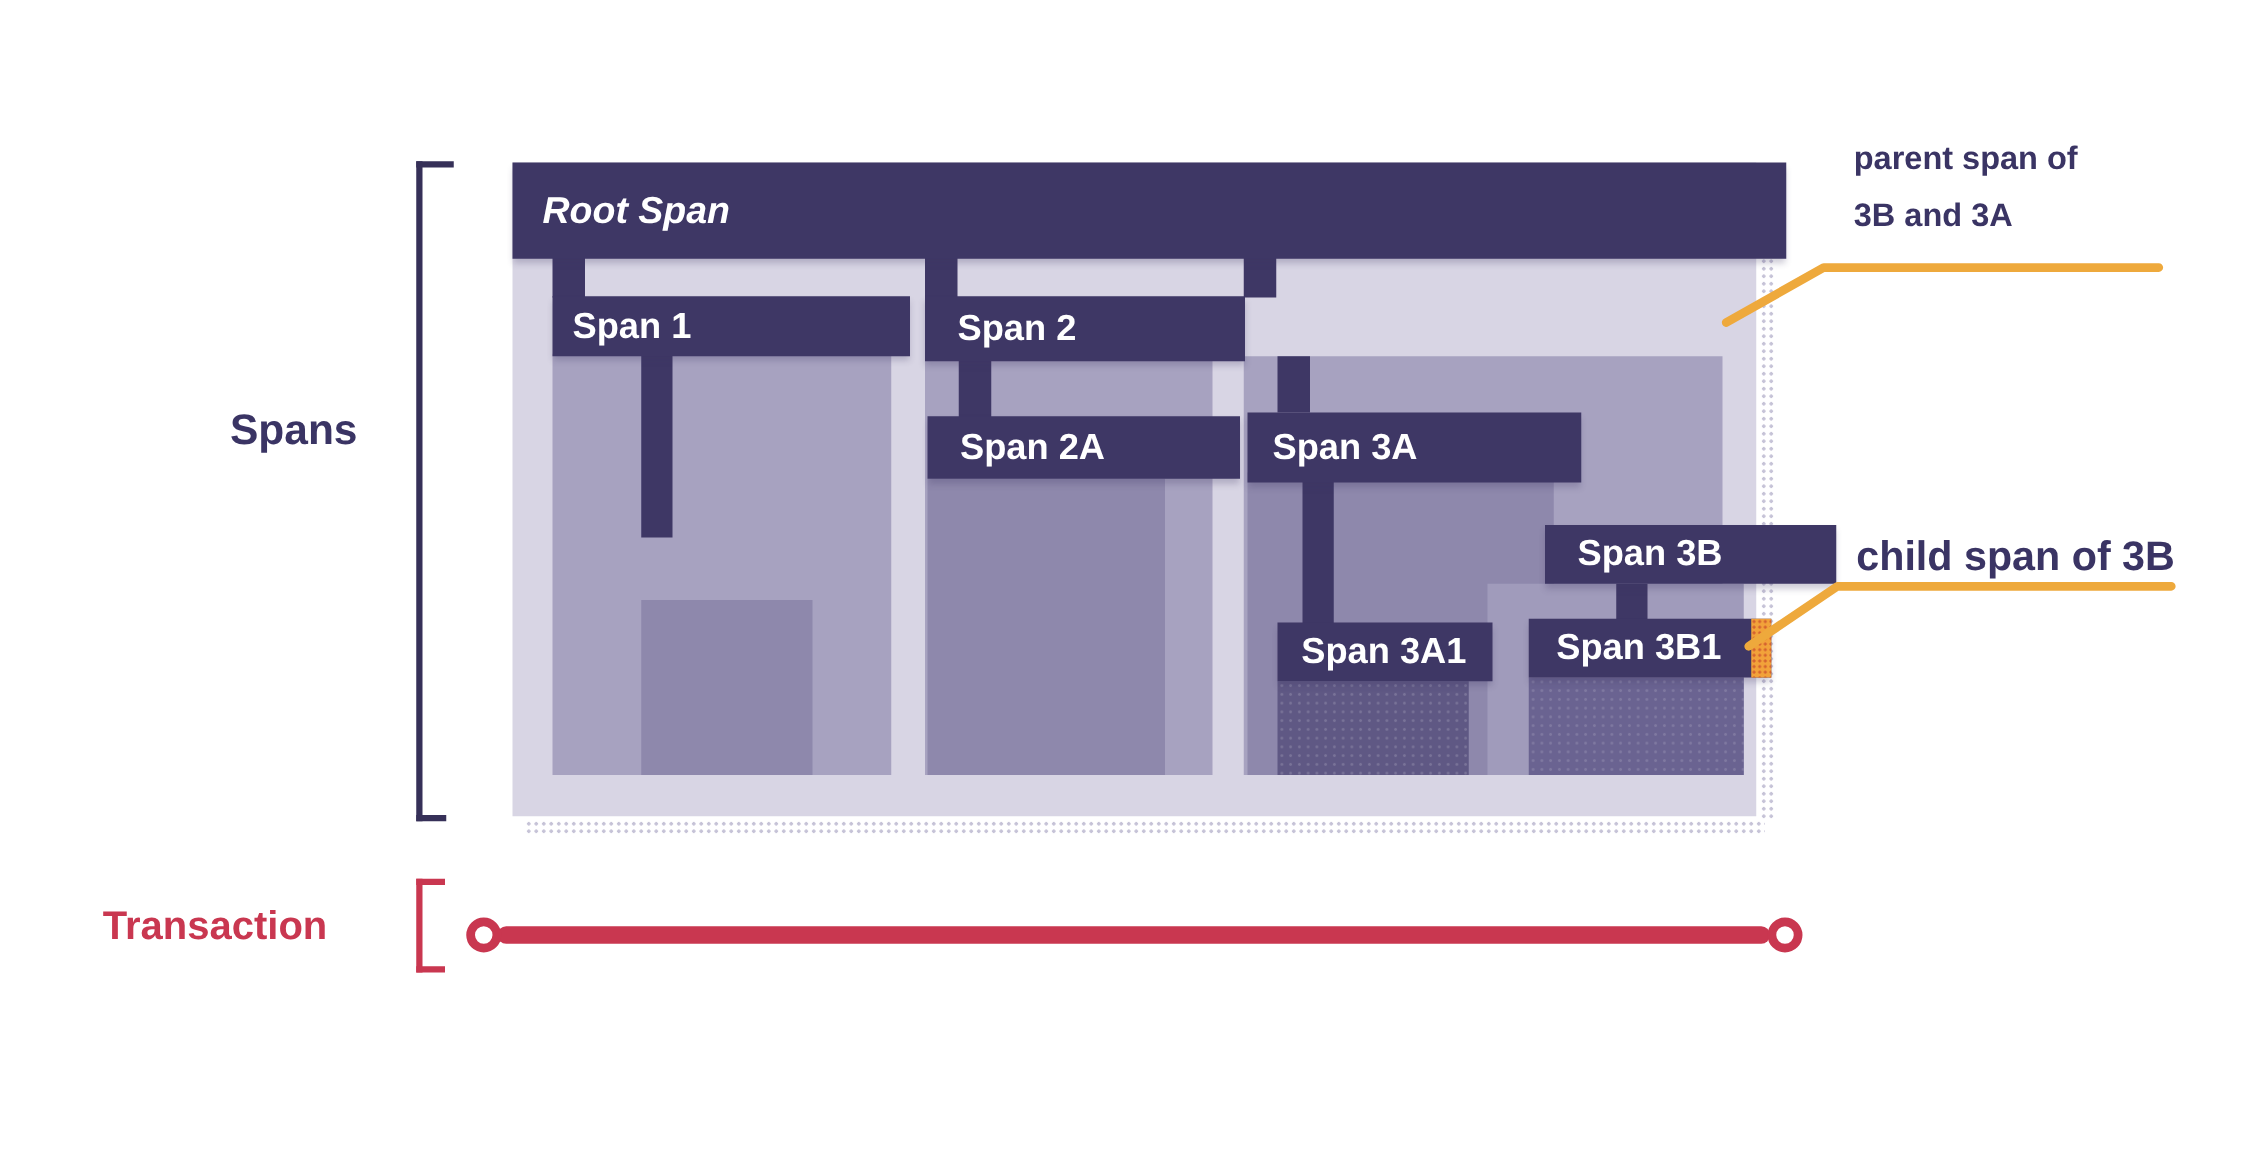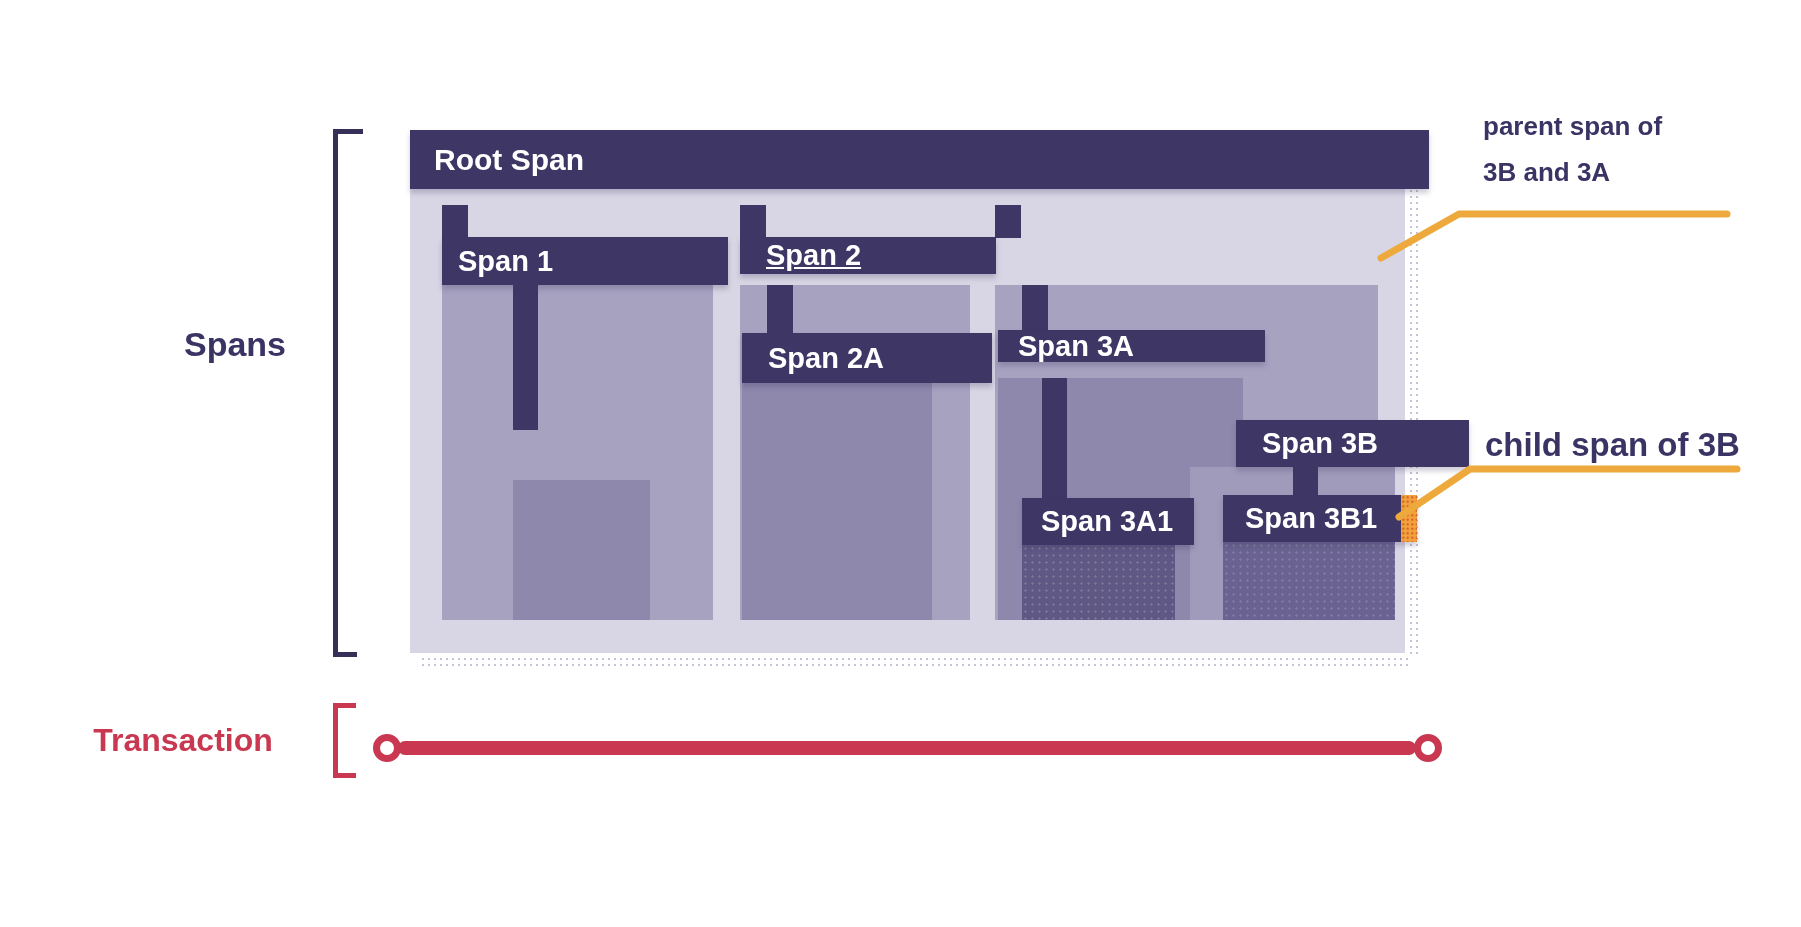--- a/index.html
+++ b/index.html
@@ -65,38 +65,38 @@
 
   <div class="abs conn" style="left:442px;top:205px;width:26px;height:33px;"></div>
   <div class="abs conn" style="left:740px;top:205px;width:26px;height:33px;"></div>
   <div class="abs conn" style="left:995px;top:205px;width:26px;height:33px;"></div>
   <div class="abs conn" style="left:513px;top:283px;width:25px;height:147px;"></div>
   <div class="abs conn" style="left:767px;top:285px;width:26px;height:50px;"></div>
   <div class="abs conn" style="left:1022px;top:285px;width:26px;height:45px;"></div>
   <div class="abs conn" style="left:1042px;top:378px;width:25px;height:122px;"></div>
   <div class="abs conn" style="left:1293px;top:467px;width:25px;height:30px;"></div>
 
-  <div class="abs bar pad24" style="left:410px;top:130px;width:995px;height:59px;font-size:30px;">
+  <div class="abs bar pad24" style="left:410px;top:130px;width:995px;height:77px;font-size:30px;font-style:italic;">
     <span>Root Span</span>
   </div>
 
   <div class="abs bar pad26" style="left:442px;top:237px;width:270px;height:48px;padding-left:16px;">
     <span>Span 1</span>
   </div>
 
-  <div class="abs bar pad26" style="left:740px;top:237px;width:230px;height:37px;text-decoration:underline;">
+  <div class="abs bar pad26" style="left:740px;top:237px;width:230px;height:52px;">
     <span>Span 2</span>
   </div>
 
 
   <div class="abs bar pad26" style="left:742px;top:333px;width:224px;height:50px;">
     <span>Span 2A</span>
   </div>
 
-  <div class="abs bar pad20" style="left:998px;top:330px;width:247px;height:32px;align-items:center;">
+  <div class="abs bar pad20" style="left:998px;top:330px;width:247px;height:56px;align-items:center;">
     <span>Span 3A</span>
   </div>
 
   <div class="abs bar pad26" style="left:1212px;top:420px;width:207px;height:47px;margin-left:24px;">
     <span>Span 3B</span>
   </div>
 
 
   <div class="abs bar pad19" style="left:1022px;top:498px;width:153px;height:47px;">
     <span>Span 3A1</span>
@@ -106,21 +106,21 @@
     <span>Span 3B1</span>
     <span class="cap"></span>
   </div>
 
   <div class="abs bracket-part" style="left:333px;top:129px;width:5px;height:528px;"></div>
   <div class="abs bracket-part" style="left:333px;top:129px;width:30px;height:5px;"></div>
   <div class="abs bracket-part" style="left:333px;top:652px;width:24px;height:5px;"></div>
 
   <div class="abs navy-text" style="left:150px;top:325px;width:170px;font-size:34px;text-align:center;">Spans</div>
 
-  <div class="abs red-text" style="left:83px;top:722px;width:200px;font-size:32px;text-align:center;">Transaction</div>
+  <div class="abs red-text" style="left:72px;top:722px;width:200px;font-size:32px;text-align:center;">Transaction</div>
 
   <div class="abs bracket-part-red" style="left:333px;top:703px;width:5px;height:75px;"></div>
   <div class="abs bracket-part-red" style="left:333px;top:703px;width:23px;height:5px;"></div>
   <div class="abs bracket-part-red" style="left:333px;top:773px;width:23px;height:5px;"></div>
 
   <div class="abs tline" style="left:398px;top:741px;width:1018px;height:14px;"></div>
   <div class="abs tcircle" style="left:373px;top:734px;"></div>
   <div class="abs tcircle" style="left:1414px;top:734px;"></div>
 
   <svg class="abs" style="left:0;top:0;" width="1801" height="927" viewBox="0 0 1801 927">

